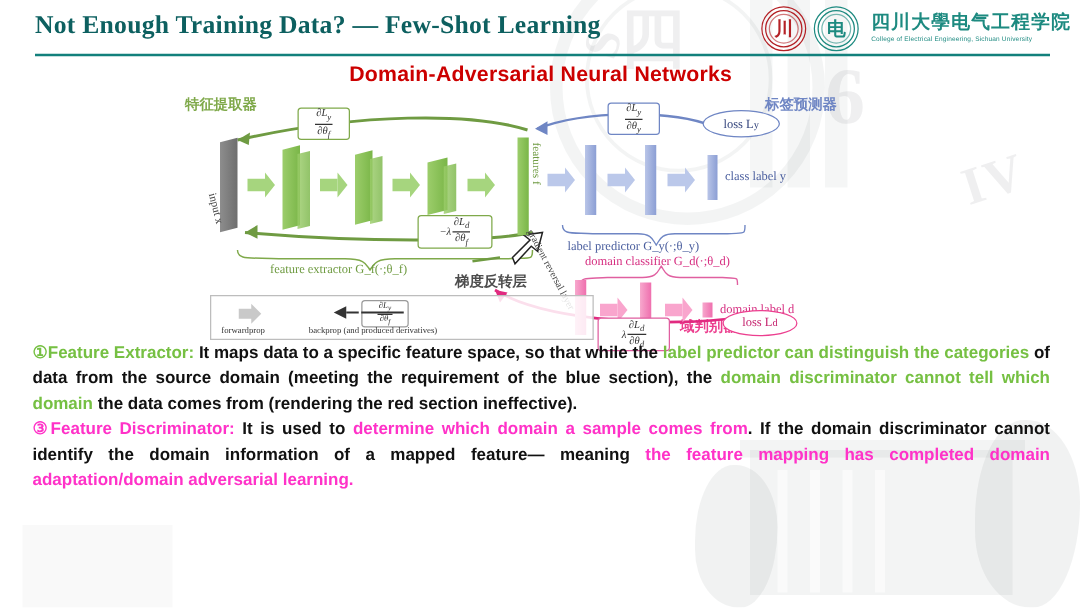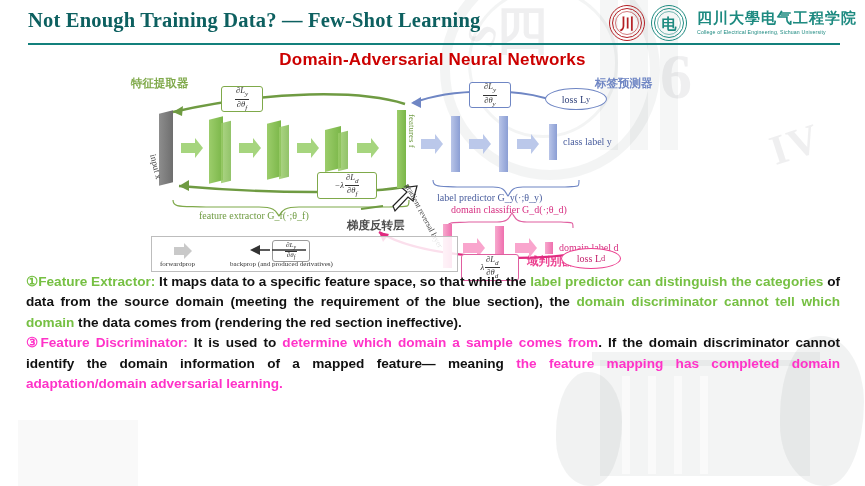--- a/index.html
+++ b/index.html
@@ -64,21 +64,21 @@
     font-size:5.2px;color:#1d8a80;white-space:nowrap;letter-spacing:.15px;
     margin-top:2px;
   }
 
   
   #diagram{position:absolute;left:0;top:50px;width:865px;height:222px;z-index:2;}
   #diagram-title{
     position:absolute;left:0;top:0;width:865px;text-align:center;
     font-size:17px;font-weight:bold;color:#cc0000;letter-spacing:.2px;
   }
-  #dia-canvas{position:absolute;left:121px;top:26px;width:600px;height:196px;}
+  #dia-canvas{position:absolute;left:138px;top:26px;width:600px;height:196px;}
   .cn-label{position:absolute;font-weight:bold;font-size:11.5px;white-space:nowrap;}
   .cn-fe{color:#7fa94a;left:10px;top:0px;}
   .cn-lp{color:#6f86c4;left:474px;top:0px;}
   .cn-grl{color:#4d4d4d;left:226px;top:142px;}
   .cn-dd{color:#ec3f8f;left:406px;top:178px;}
 
   .mathbox{
     position:absolute;background:#fff;border:1px solid #7fa94a;border-radius:3px;
     font-family:"Liberation Serif", serif;font-style:italic;
     display:flex;align-items:center;justify-content:center;

